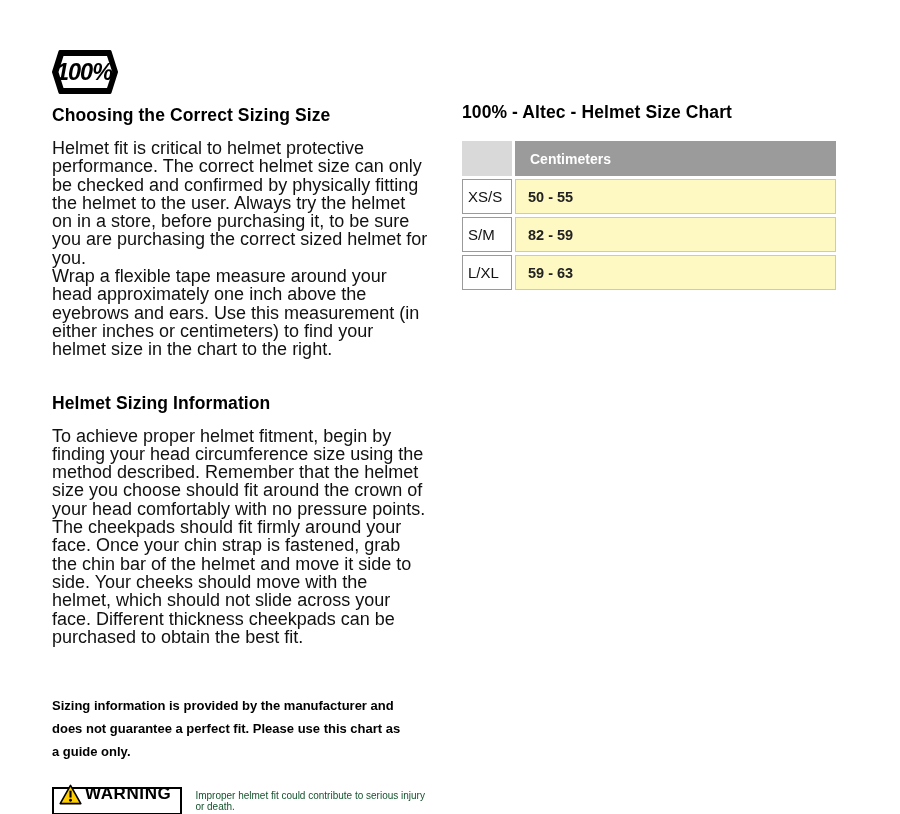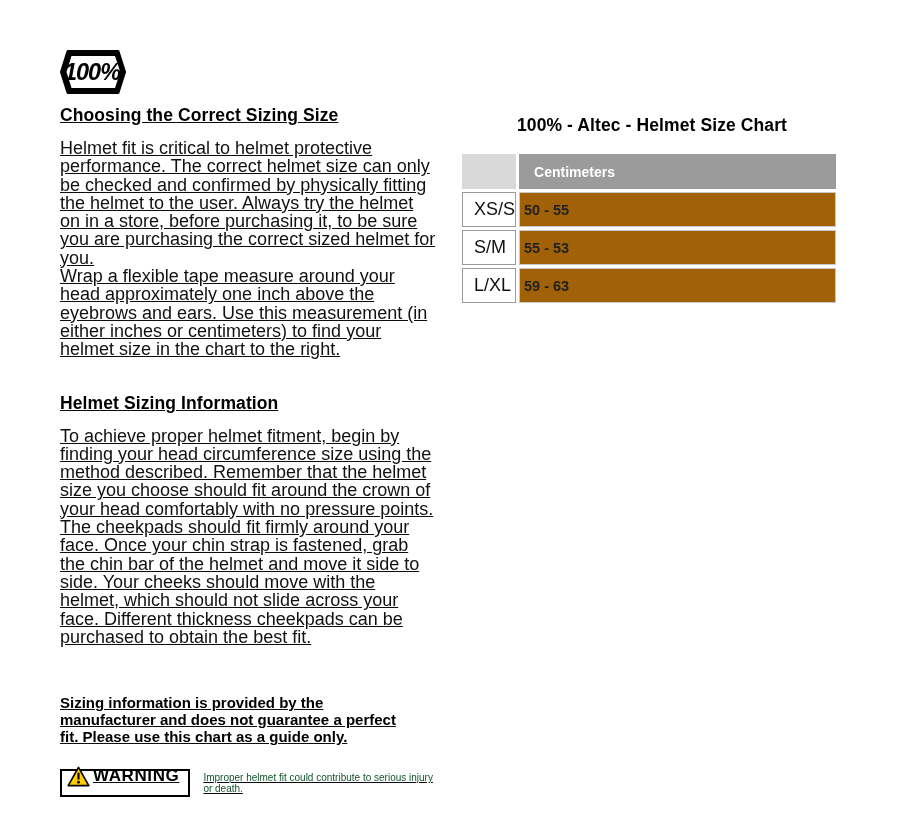--- a/index.html
+++ b/index.html
@@ -8,24 +8,23 @@
     position:relative;
     width:900px;
     height:814px;
     background:#ffffff;
     font-family:"Liberation Sans","DejaVu Sans",sans-serif;
     color:#0d0d0d;
     overflow:hidden;
   }
   .left-col {
     position:absolute;
-    left:60px;
+    left:52px;
     top:50px;
     width:378px;
-    text-decoration:underline;
   }
   .right-col {
     position:absolute;
     left:462px;
     top:102px;
     width:380px;
   }
   .logo { display:block; }
   h2 {
     font-size:17.5px;
@@ -35,22 +34,22 @@
     margin:34px 0 13px 0;
   }
   h2.first { margin-top:11px; }
   .body-text {
     font-size:18px;
     line-height:18.3px;
     color:#111;
   }
   .disclaimer {
     margin-top:48px;
-    font-size:15px;
-    line-height:17px;
+    font-size:13px;
+    line-height:23px;
     font-weight:700;
     color:#000;
     width:355px;
   }
   .warning-row {
     margin-top:24px;
     display:flex;
     align-items:center;
   }
   .warning-box {
@@ -99,28 +98,28 @@
     background:#9b9b9b;
     color:#ffffff;
     font-weight:700;
     font-size:14px;
     padding-left:15px;
     margin-left:16px;
   }
   .size-cell {
     background:#ffffff;
     border:1px solid #9a9a9a;
-    padding-left:11px;
-    font-size:18px;
+    padding-left:5px;
+    font-size:15px;
     color:#111;
   }
   .cm-cell {
-    background:#a16207;
+    background:#fef9c3;
     border:1px solid #c9c9c9;
-    padding-left:4px;
+    padding-left:12px;
     font-size:14.5px;
     font-weight:700;
     color:#222;
   }
 </style>
 </head>
 <body>
 
 <div class="page">
 
@@ -151,37 +150,37 @@
         </svg>
         <span class="warning-label">WARNING</span>
       </div>
       <span class="warning-text">Improper helmet fit could contribute to serious injury or death.</span>
     </div>
 
   </div>
 
   <div class="right-col">
 
-    <h2 class="chart-heading" style="margin:13px 0 15px 0;text-align:center;">100% - Altec - Helmet Size Chart</h2>
+    <h2 class="chart-heading" style="margin:0 0 15px 0;">100% - Altec - Helmet Size Chart</h2>
 
     <table class="size-chart">
       <thead>
         <tr>
           <th class="corner-cell"></th>
           <th class="col-header">Centimeters</th>
         </tr>
       </thead>
       <tbody>
         <tr>
           <td class="size-cell">XS/S</td>
           <td class="cm-cell">50 - 55</td>
         </tr>
         <tr>
           <td class="size-cell">S/M</td>
-          <td class="cm-cell">55 - 53</td>
+          <td class="cm-cell">82 - 59</td>
         </tr>
         <tr>
           <td class="size-cell">L/XL</td>
           <td class="cm-cell">59 - 63</td>
         </tr>
       </tbody>
     </table>
 
   </div>
 

